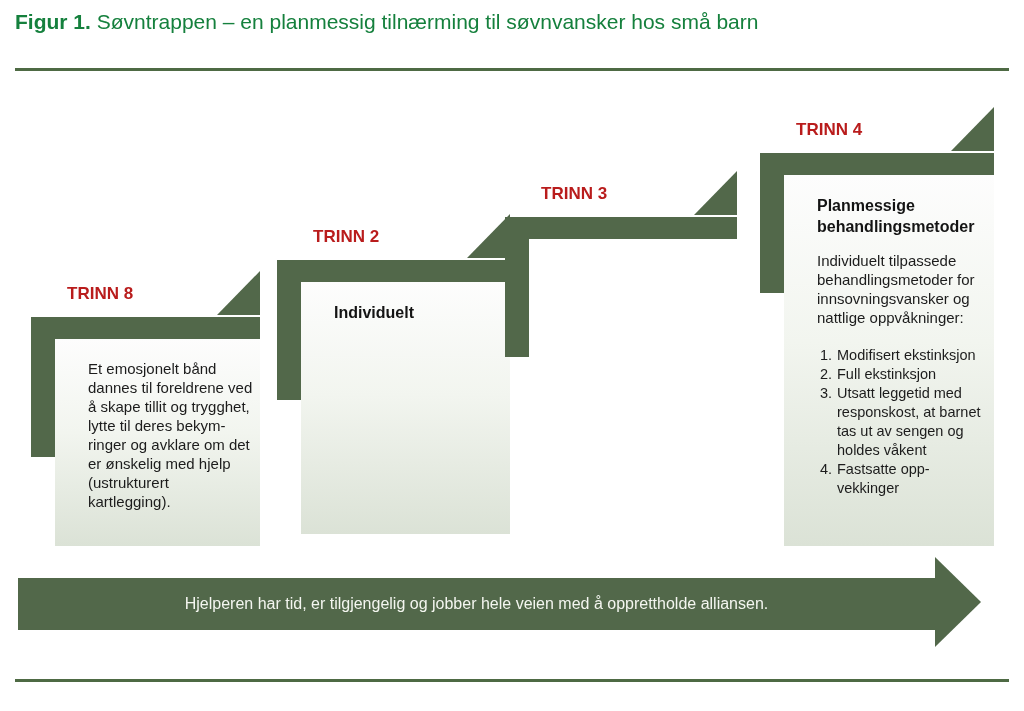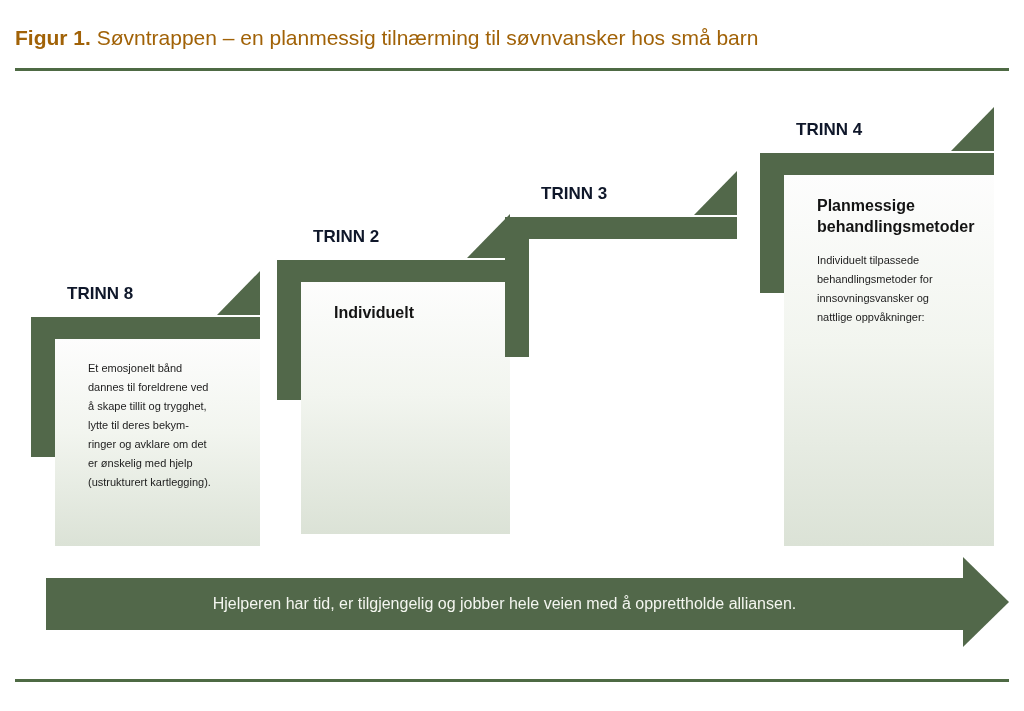--- a/index.html
+++ b/index.html
@@ -6,51 +6,51 @@
   .figure{
     position:relative;
     width:1024px;height:711px;
     background:#ffffff;
     font-family:"Liberation Sans","DejaVu Sans",sans-serif;
     color:#1c1c1c;
     overflow:hidden;
   }
   
   .title{
-    position:absolute;left:15px;top:24px;width:994px;
-    font-size:21px;line-height:28px;color:#a16207;
+    position:absolute;left:15px;top:8px;width:994px;
+    font-size:21px;line-height:28px;color:#15803d;
   }
   .title .prefix{font-weight:bold;}
   .rule{position:absolute;left:15px;width:994px;height:3px;background:#4e6a44;}
   .rule-top{top:68px;}
   .rule-bottom{top:679px;}
 
   
   .step{position:absolute;}
   .step-label{
     position:absolute;
-    font-weight:bold;font-size:17px;color:#0f172a;white-space:nowrap;
+    font-weight:bold;font-size:17px;color:#b91c1c;white-space:nowrap;
   }
   .tri{position:absolute;background:#52684a;
        -webkit-clip-path:polygon(100% 0,100% 100%,0 100%);
        clip-path:polygon(100% 0,100% 100%,0 100%);}
   .hbar{position:absolute;background:#52684a;}
   .vbar{position:absolute;background:#52684a;}
   .box{
     position:absolute;
     background:linear-gradient(to bottom,#fdfdfd 0%,#f2f5ef 45%,#dbe2d6 100%);
     padding-left:15px;
   }
   .box-inner{padding:20px 6px 0 18px;}
   .box-heading{
     font-weight:bold;font-size:16px;line-height:21px;
     white-space:pre-line;color:#141414;margin:0 0 14px 0;
   }
   .box-body{
-    font-size:11px;line-height:19px;white-space:pre-line;color:#1c1c1c;margin:0;
+    font-size:15px;line-height:19px;white-space:pre-line;color:#1c1c1c;margin:0;
   }
   .box-list{
     margin:19px 0 0 0;padding:0 0 0 19px;
     font-size:14.5px;line-height:19px;color:#1c1c1c;
   }
   .box-list li{white-space:pre-line;padding-left:1px;}
 
   
   
   .step1{left:31px;top:271px;width:229px;height:275px;}
@@ -59,21 +59,21 @@
   .step4{left:760px;top:107px;width:234px;height:439px;}
 
   
   .step .tri{top:0;right:0;width:43px;height:44px;}
   .step .hbar{left:0;right:0;top:46px;height:22px;}
   .step .vbar{left:0;top:46px;width:24px;height:140px;}
   .step .box{left:24px;right:0;top:68px;bottom:0;}
   .step .step-label{left:36px;top:13px;}
 
   
-  .arrow{position:absolute;left:46px;top:557px;width:963px;height:90px;}
+  .arrow{position:absolute;left:18px;top:557px;width:963px;height:90px;}
   .arrow-body{
     position:absolute;left:0;top:21px;width:917px;height:52px;background:#52684a;
     display:flex;align-items:center;justify-content:center;
   }
   .arrow-head{
     position:absolute;left:917px;top:0;width:46px;height:90px;background:#52684a;
     -webkit-clip-path:polygon(0 0,100% 50%,0 100%);
     clip-path:polygon(0 0,100% 50%,0 100%);
   }
   .arrow-text{
@@ -133,20 +133,30 @@
     <div class="hbar"></div>
     <div class="vbar"></div>
     <div class="box">
       <div class="box-inner">
         <div class="box-heading">Planmessige
 behandlingsmetoder</div>
         <p class="box-body">Individuelt tilpassede
 behandlingsmetoder for
 innsovningsvansker og
 nattlige oppvåkninger:</p>
+        <ol class="box-list">
+          <li>Modifisert ekstinksjon</li>
+          <li>Full ekstinksjon</li>
+          <li>Utsatt leggetid med
+responskost, at barnet
+tas ut av sengen og
+holdes våkent</li>
+          <li>Fastsatte opp-
+vekkinger</li>
+        </ol>
       </div>
     </div>
   </div>
 
   <div class="arrow">
     <div class="arrow-body">
       <span class="arrow-text">Hjelperen har tid, er tilgjengelig og jobber hele veien med å opprettholde alliansen.</span>
     </div>
     <div class="arrow-head"></div>
   </div>

